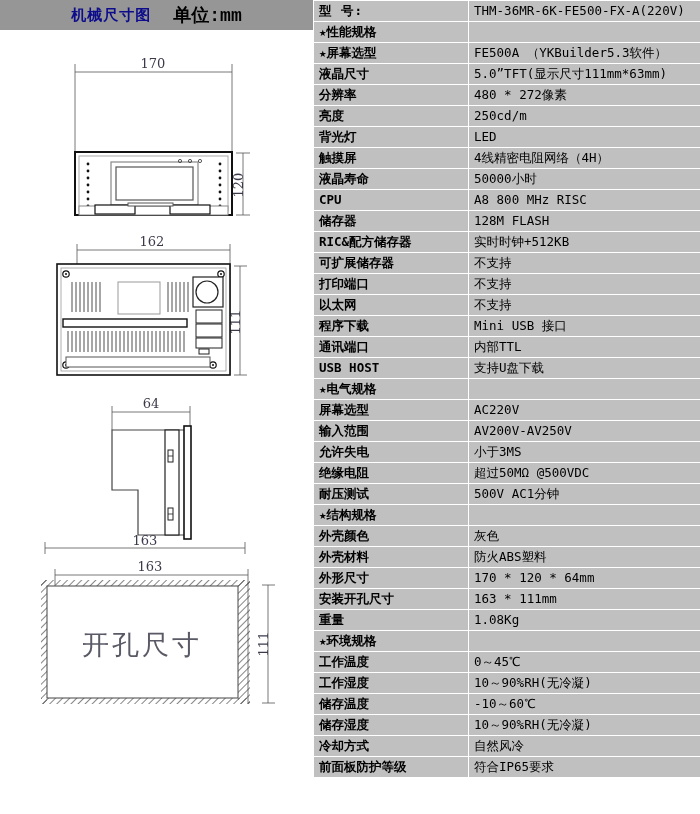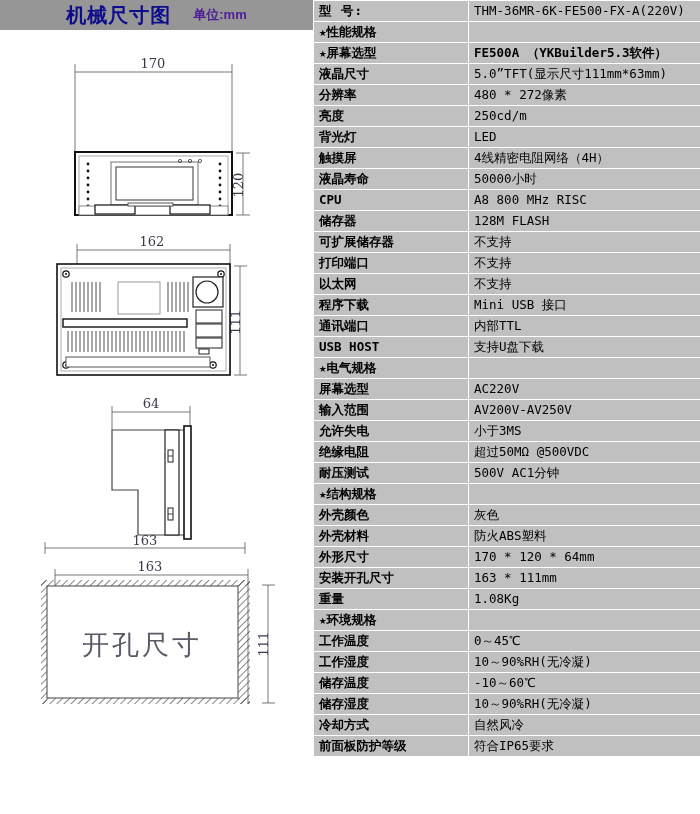--- a/index.html
+++ b/index.html
@@ -36,28 +36,28 @@
     background: #969696;
     display: flex;
     align-items: center;
     justify-content: center;
     gap: 22px;
   }
   #left-header .dtitle {
     color: #0c0c8c;
     font-family: "DejaVu Sans", sans-serif;
     font-weight: bold;
-    font-size: 20px;
+    font-size: 15px;
     letter-spacing: 1px;
   }
   #left-header .dunit {
-    color: #4c1d95;
-    font-family: Liberation Sans, sans-serif;
+    color: #000000;
+    font-family: Liberation Mono, monospace;
     font-weight: bold;
-    font-size: 13px;
+    font-size: 18px;
   }
   #drawings {
     position: relative;
     height: 784px;
     width: 313px;
   }
   .drawing {
     position: absolute;
     left: 0;
     width: 313px;
@@ -143,21 +143,21 @@
   
   tr.row-section td.key {
     color: #00009c;
     font-weight: bold;
   }
   tr.row-section td.val { background: #c0c0c0; }
 
   
   td.hl-yellow {
     background: #ffff00;
-    font-weight: bold;
+    font-weight: normal;
   }
   td.hl-gold {
     background: #ffcc00;
   }
 </style>
 </head>
 <body>
 
 <div id="page">
 
@@ -416,20 +416,24 @@
           </tr>
           <tr>
             <td class="key">CPU</td>
             <td class="val">A8 800 MHz RISC</td>
           </tr>
           <tr>
             <td class="key">储存器</td>
             <td class="val">128M FLASH</td>
           </tr>
           <tr>
+            <td class="key">RIC&amp;配方储存器</td>
+            <td class="val">实时时钟+512KB</td>
+          </tr>
+          <tr>
             <td class="key">可扩展储存器</td>
             <td class="val">不支持</td>
           </tr>
           <tr>
             <td class="key">打印端口</td>
             <td class="val">不支持</td>
           </tr>
           <tr>
             <td class="key">以太网</td>
             <td class="val">不支持</td>

